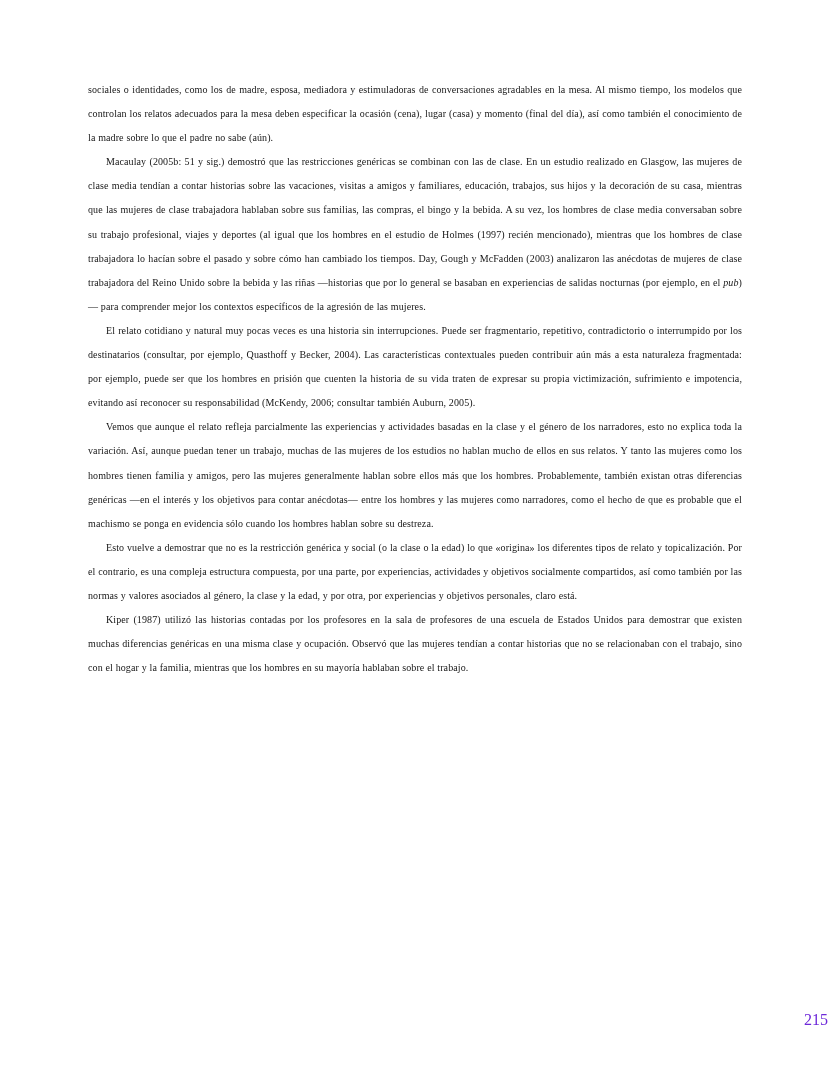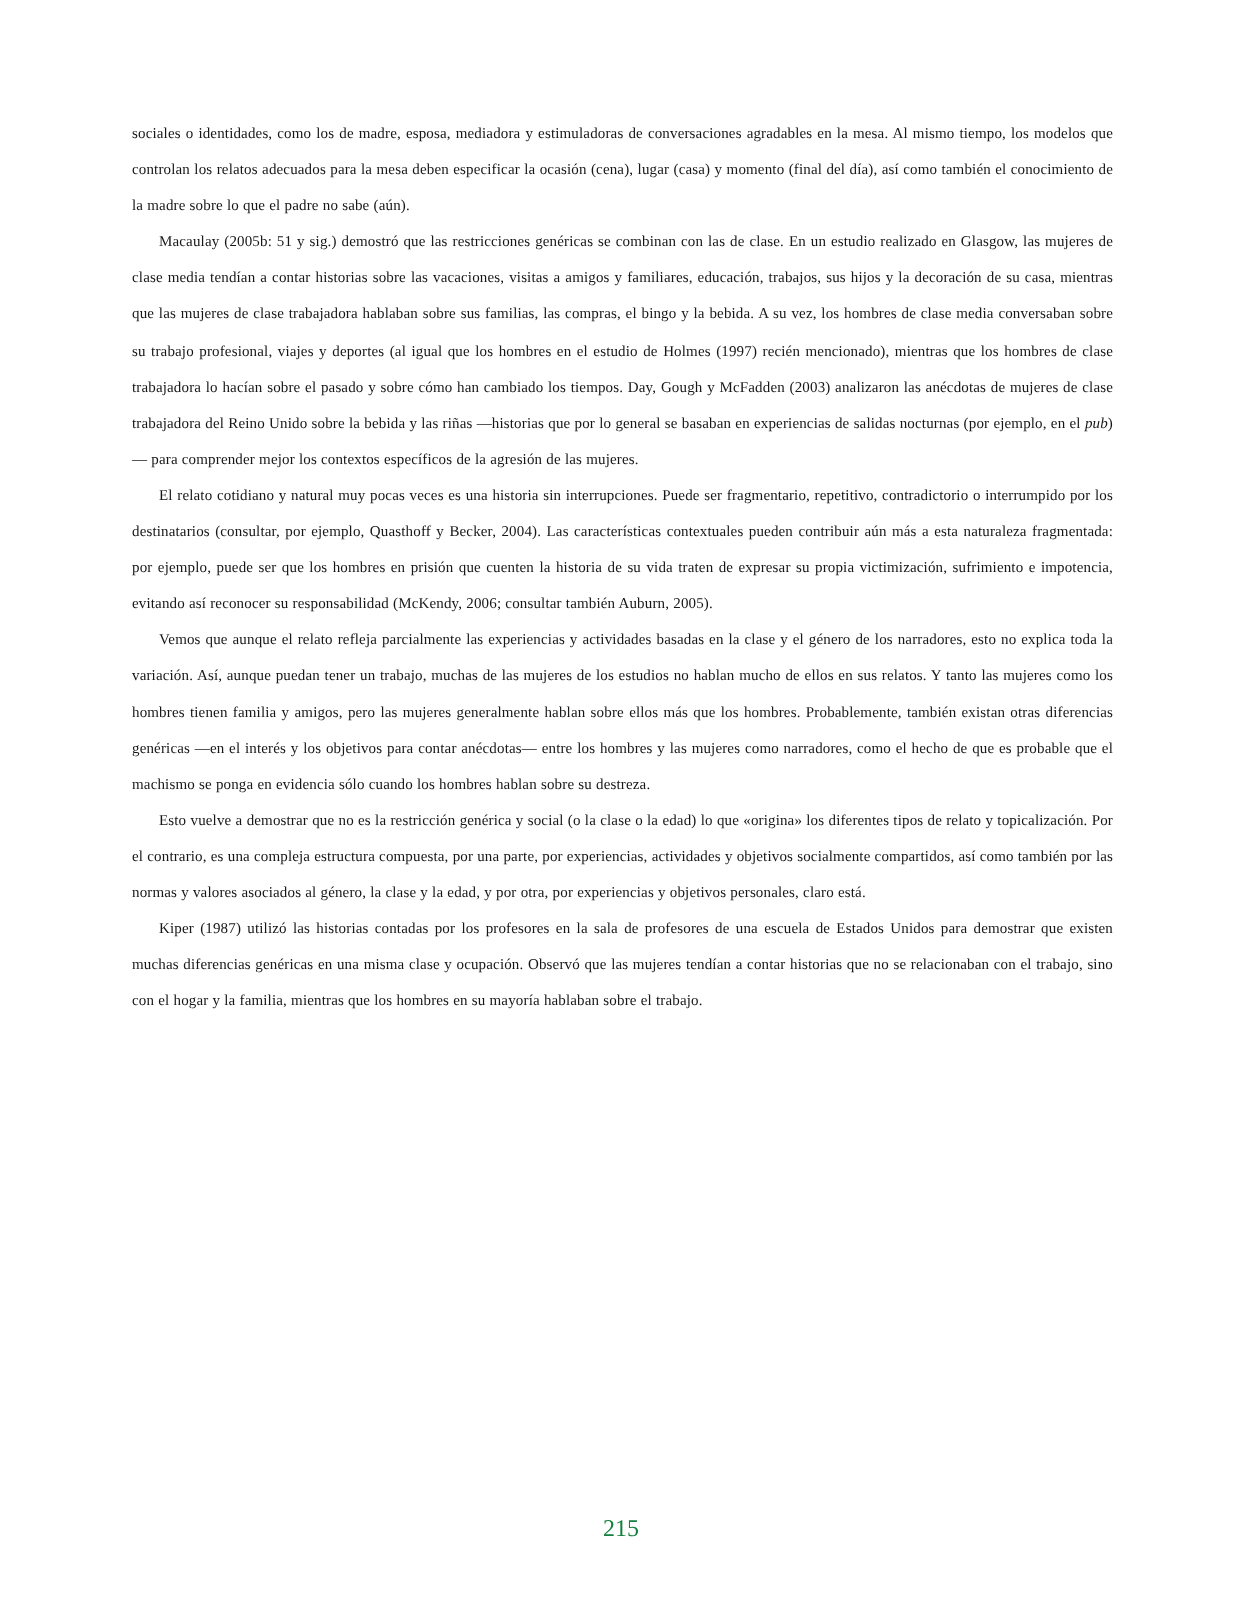--- a/index.html
+++ b/index.html
@@ -38,24 +38,24 @@
   }
   .para em,
   .para i {
     font-style: italic;
   }
   .page-number {
     position: absolute;
     left: 0;
     top: 1008px;
     width: 828px;
-    text-align: center;
+    text-align: right;
     font-size: 16px;
     line-height: 24px;
-    color: #15803d;
+    color: #6d28d9;
   }
 </style>
 </head>
 <body>
 
 <div class="page">
 
   <div class="text-block">
 
     <p class="para first">sociales o identidades, como los de madre, esposa, mediadora y estimuladoras de conversaciones agradables en la mesa. Al mismo tiempo, los modelos que controlan los relatos adecuados para la mesa deben especificar la ocasión (cena), lugar (casa) y momento (final del día), así como también el conocimiento de la madre sobre lo que el padre no sabe (aún).</p>

